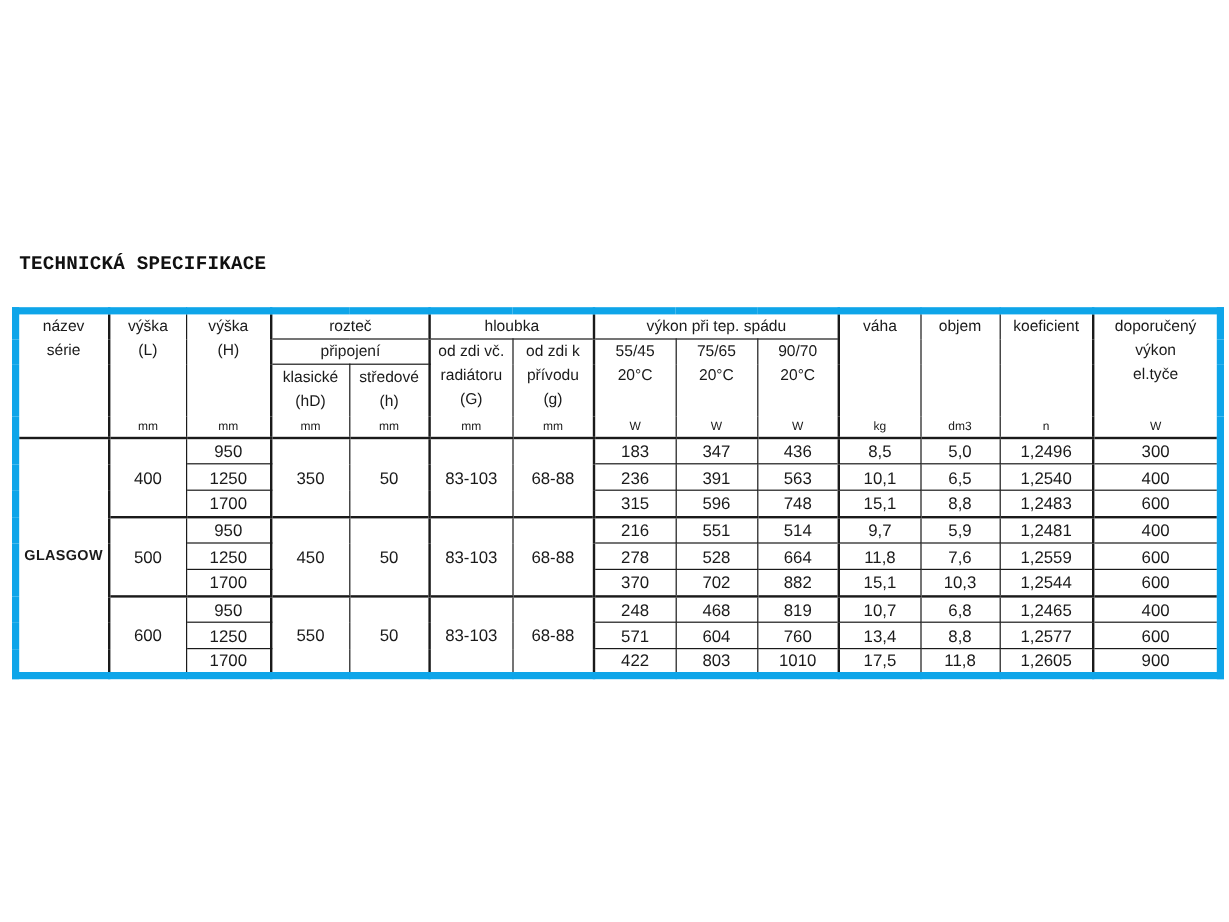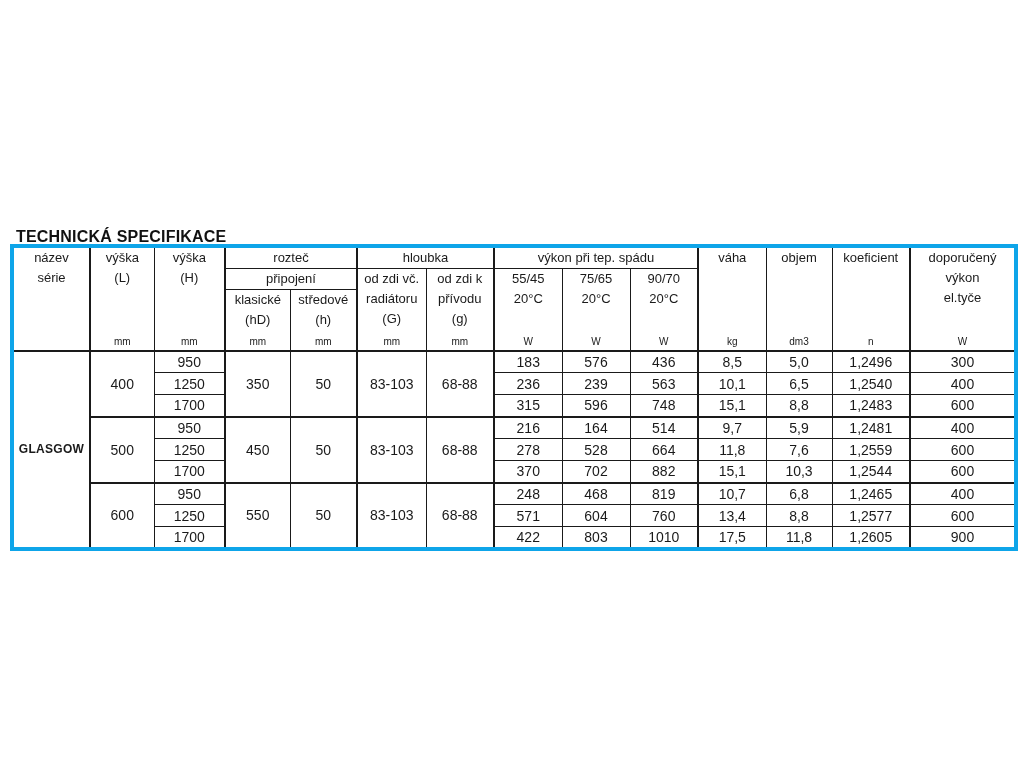--- a/index.html
+++ b/index.html
@@ -1,27 +1,27 @@
 <!DOCTYPE html>
 <html><head>
 <meta charset="utf-8">
 <style>
   html,body { margin:0; padding:0; }
   body {
     width:1024px; height:768px; background:#ffffff; position:relative;
     font-family:"Liberation Sans", sans-serif; color:#1a1a1a;
   }
   .title {
-    position:absolute; left:16px; top:228px;
-    font-size:16px; font-weight:bold; letter-spacing:.2px; color:#111;
+    position:absolute; left:16px; top:211px;
+    font-size:16px; font-weight:bold; letter-spacing:.2px; color:#111;font-family:Liberation Mono, monospace;
   }
   table.spec {
-    position:absolute; left:10px; top:244px; width:1004px;
+    position:absolute; left:10px; top:256px; width:1004px;
     border-collapse:collapse; table-layout:fixed;
-    border:4px solid #0ea5e9;
+    border:6px solid #0ea5e9;
   }
   .spec th, .spec td {
     border:1px solid #1a1a1a; text-align:center; padding:0;
     font-weight:normal; overflow:hidden;
   }
   .bl2 { border-left-width:2px !important; }
   thead th { vertical-align:top; font-size:13px; line-height:20px; padding-top:1px; }
   thead th .ln { display:block; line-height:20px; }
   tr.h1 { height:21px; }
   tr.h2 { height:20px; }
@@ -139,31 +139,31 @@
 
     <tr>
       <td rowspan="9" class="series">GLASGOW</td>
       <td rowspan="3" class="bl2">400</td>
       <td>950</td>
       <td rowspan="3" class="bl2">350</td>
       <td rowspan="3">50</td>
       <td rowspan="3" class="bl2">83-103</td>
       <td rowspan="3">68-88</td>
       <td class="bl2">183</td>
-      <td>576</td>
+      <td>347</td>
       <td>436</td>
       <td class="bl2">8,5</td>
       <td>5,0</td>
       <td>1,2496</td>
       <td class="bl2">300</td>
     </tr>
     <tr>
       <td>1250</td>
       <td class="bl2">236</td>
-      <td>239</td>
+      <td>391</td>
       <td>563</td>
       <td class="bl2">10,1</td>
       <td>6,5</td>
       <td>1,2540</td>
       <td class="bl2">400</td>
     </tr>
     <tr>
       <td>1700</td>
       <td class="bl2">315</td>
       <td>596</td>
@@ -175,21 +175,21 @@
     </tr>
 
     <tr class="group-start">
       <td rowspan="3" class="bl2">500</td>
       <td>950</td>
       <td rowspan="3" class="bl2">450</td>
       <td rowspan="3">50</td>
       <td rowspan="3" class="bl2">83-103</td>
       <td rowspan="3">68-88</td>
       <td class="bl2">216</td>
-      <td>164</td>
+      <td>551</td>
       <td>514</td>
       <td class="bl2">9,7</td>
       <td>5,9</td>
       <td>1,2481</td>
       <td class="bl2">400</td>
     </tr>
     <tr>
       <td>1250</td>
       <td class="bl2">278</td>
       <td>528</td>

